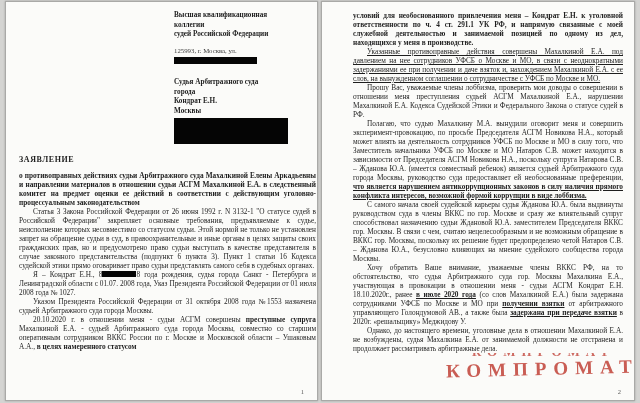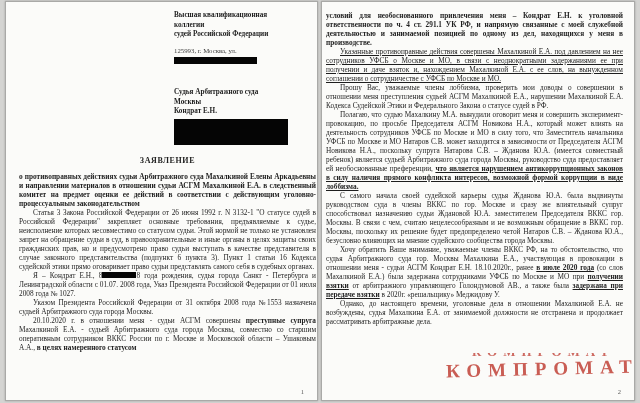--- a/index.html
+++ b/index.html
@@ -3,31 +3,31 @@
 <meta charset="utf-8">
 <style>
   html,body{margin:0;padding:0}
   body{width:640px;height:403px;background:#d4d4d2;overflow:hidden}
   .canvas{position:relative;width:640px;height:403px;
     font-family:"Liberation Serif","DejaVu Serif",serif;color:#1e1e1e}
   .page{position:absolute;top:1px;height:400px;background:#fbfbf9;
     border:1px solid #a9a9a7;box-sizing:border-box;overflow:hidden;
     box-shadow:0 0 2px rgba(0,0,0,.25)}
   .page-left{left:5px;width:313px;padding:9px 1px 0 13px}
-  .page-right{left:321px;width:314px;padding:9px 11px 0 4px}
+  .page-right{left:321px;width:314px;padding:9px 11px 0 31px}
 
   .letterhead{margin-left:155px;font-size:7.2px;line-height:9.5px}
   .lh-bold{font-weight:bold}
   .lh-address{margin-top:6px;font-size:6.8px;font-weight:normal;color:#3d3d3d}
   .redact-bar{background:#050505}
   .redact-address{width:83px;height:7px;margin-top:2px}
-  .recipient{margin-top:24px;font-weight:bold;font-size:7.2px;line-height:9.5px}
+  .recipient{margin-top:14px;font-weight:bold;font-size:7.2px;line-height:9.5px}
   .redact-block{width:114px;height:26px;margin-top:2px}
 
-  .doc-title{text-align:center;font-weight:bold;font-size:8px;
+  .doc-title{text-align:left;font-weight:bold;font-size:8px;
     margin:11px 0 7px;letter-spacing:.6px}
 
   .page-body .para{margin:0;text-align:justify;font-size:7.3px;line-height:9px}
   .para.indent{text-indent:14px}
   .para.bold{font-weight:bold}
   .b{font-weight:bold}
   .u{text-decoration:underline}
   .redact-inline{display:inline-block;background:#050505;height:6px;vertical-align:baseline}
 
   .page-number{position:absolute;bottom:5px;right:13px;font-size:6.5px;color:#5a5a5a}
@@ -48,22 +48,23 @@
   <div class="page page-left">
     <div class="letterhead">
       <div class="lh-bold">Высшая квалификационная</div>
       <div class="lh-bold">коллегии</div>
       <div class="lh-bold">судей Российской Федерации</div>
       <div class="lh-address">125993, г. Москва, ул.</div>
       <div class="redact-bar redact-address"></div>
 
       <div class="recipient">
         <div>Судья Арбитражного  суда</div>
+        <div>города</div>
+        <div>Кондрат Е.Н.</div>
         <div>Москвы</div>
-        <div>Кондрат Е.Н.</div>
         <div class="redact-bar redact-block"></div>
       </div>
     </div>
 
     <div class="doc-title">ЗАЯВЛЕНИЕ</div>
 
     <div class="page-body">
         <p class="para bold"><span>о противоправных действиях судьи Арбитражного суда Махалкиной Елены Аркадьевны и направлении материалов  в отношении судьи АСГМ Махалкиной Е.А. в следственный комитет на предмет оценки ее действий в соответствии с действующим уголовно-процессуальным законодательством</span></p>
         <p class="para indent"><span>Статья 3 Закона Российской Федерации от 26 июня 1992 г. N 3132-1 "О статусе судей в Российской Федерации" закрепляет основные требования, предъявляемые к судье, неисполнение которых несовместимо со статусом судьи. Этой нормой не только не установлен запрет на обращение судьи в суд, в правоохранительные и иные органы в целях защиты своих гражданских прав, но и предусмотрено право судьи выступать в качестве представителя в случае законного представительства (подпункт 6 пункта 3). Пункт 1 статьи 16 Кодекса судейской этики прямо оговаривает право судьи представлять самого себя в судебных органах.</span></p>
         <p class="para indent"><span>Я  –  Кондрат Е.Н., 8</span><span class="redact-inline" style="width: 34px;"></span><span>8 года рождения, судья города Санкт - Петербурга и Ленинградской области с 01.07. 2008 года, Указ  Президента Российской Федерации от 01 июля 2008 года № 1027.</span></p>

